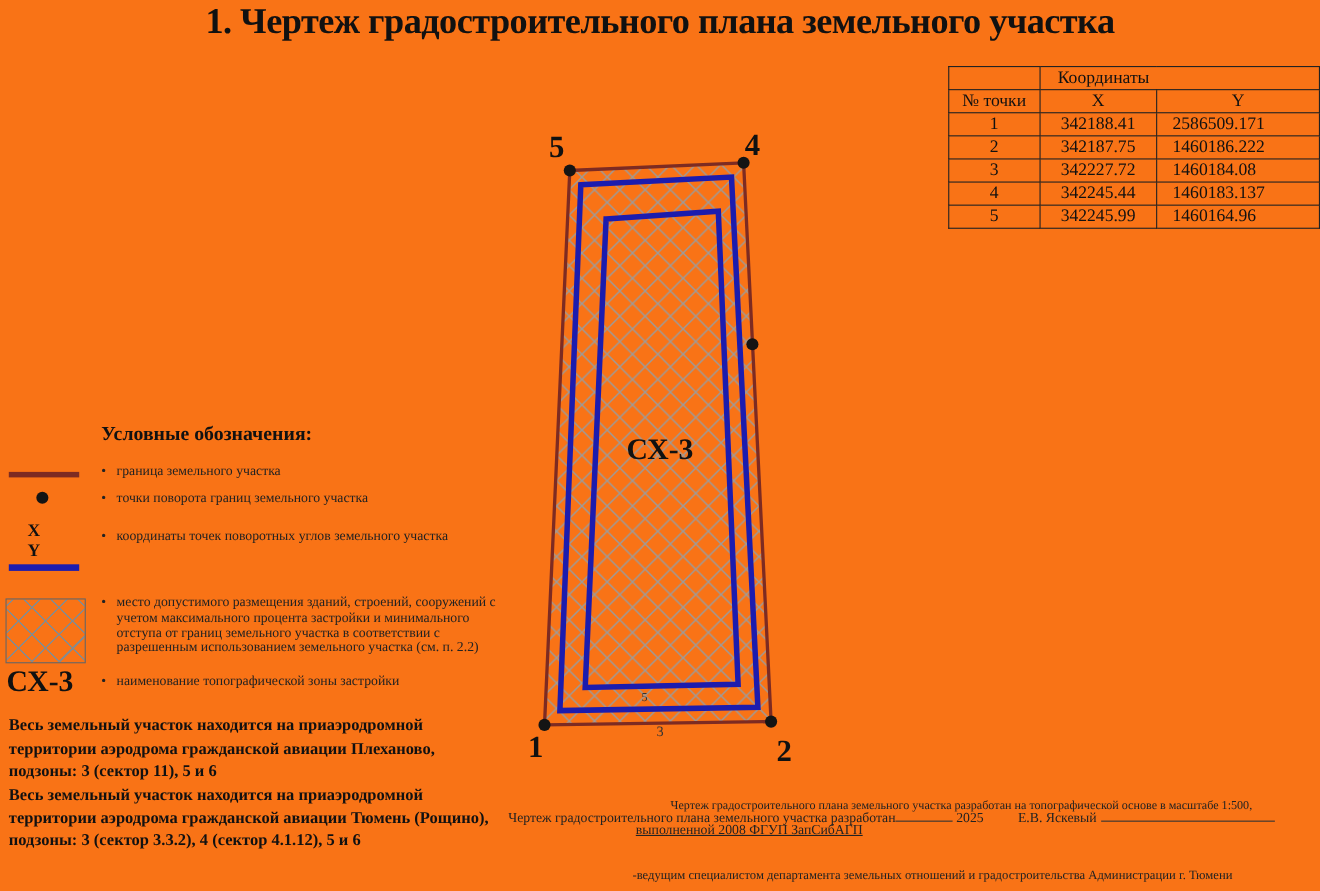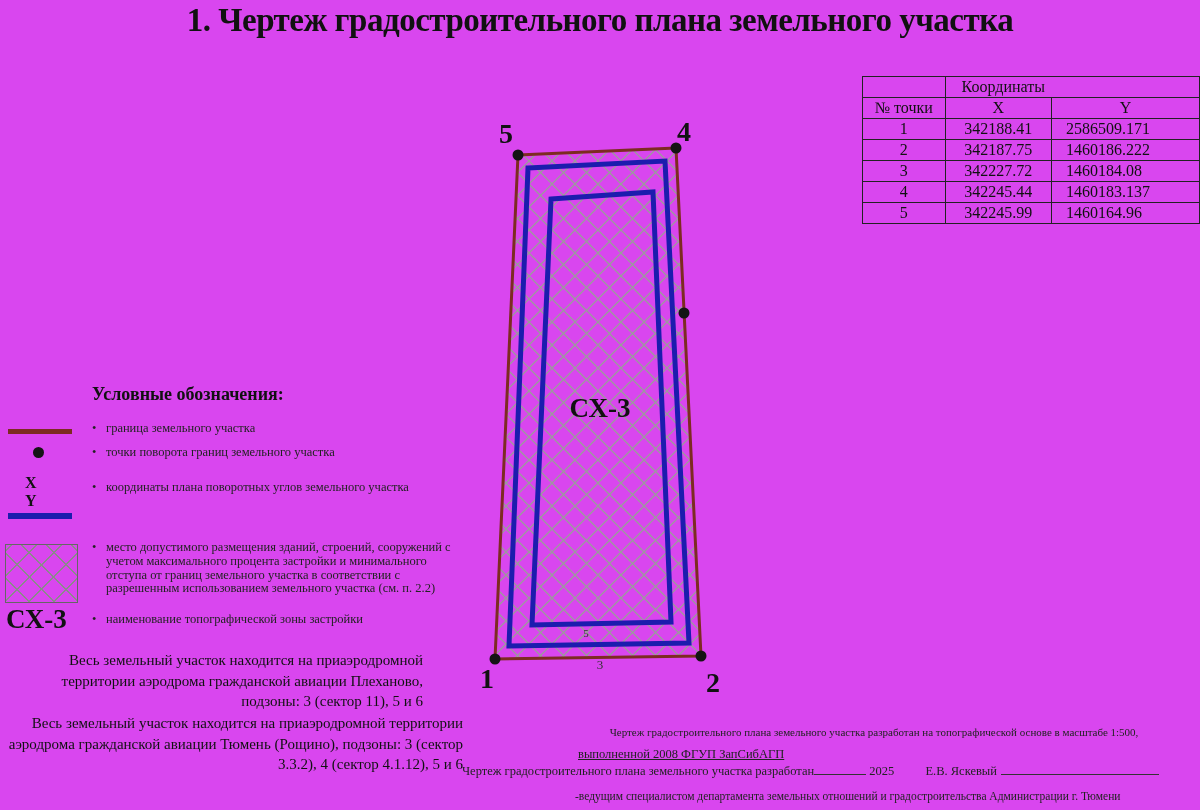--- a/index.html
+++ b/index.html
@@ -1,26 +1,26 @@
 <!DOCTYPE html>
 <html><head>
 <meta charset="utf-8">
 <style>
   html,body{margin:0;padding:0;}
   body{width:1200px;height:810px;overflow:hidden;background:#fdfdfd;
        font-family:"Liberation Serif", serif;color:#1a1a1a;}
-  .page{position:relative;width:1200px;height:810px;overflow:hidden;background:#d946ef;}
+  .page{position:relative;width:1200px;height:810px;overflow:hidden;background:#f97316;}
 
   
   .title{position:absolute;top:2px;left:0;width:1200px;text-align:center;
          font-size:33px;font-weight:bold;letter-spacing:-0.5px;color:#111;}
 
   
   table.coords{position:absolute;left:862px;top:60px;border-collapse:collapse;
-               table-layout:fixed;font-size:16px;color:#111;margin-top:16px;}
+               table-layout:fixed;font-size:16px;color:#111;}
   table.coords td{border:1px solid #222;height:20px;padding:0 2px;text-align:center;
                   white-space:nowrap;overflow:visible;}
   table.coords col.c1{width:100px;} table.coords col.c2{width:136px;} table.coords col.c3{width:190px;}
   table.coords td.grp{text-align:left;padding-left:16px;}
   table.coords td.yv{text-align:left;padding-left:14px;}
 
   
   .drawing{position:absolute;left:420px;top:95px;}
 
   
@@ -32,28 +32,28 @@
   .sw-dot{position:absolute;left:33px;top:447px;width:11px;height:11px;border-radius:50%;background:#141414;}
   .sw-xy{position:absolute;left:25px;top:474px;font-size:16px;font-weight:bold;line-height:1.15;color:#111;}
   .sw-blue{position:absolute;left:8px;top:513px;width:64px;height:5.5px;background:#1c1cae;}
   .sw-hatch{position:absolute;left:5px;top:544px;width:71px;height:57px;border:1px solid #666;
     background-image:
       repeating-linear-gradient(45deg, transparent 0, transparent 16px, #8a8a8a 16px, #8a8a8a 17.4px),
       repeating-linear-gradient(-45deg, transparent 0, transparent 16px, #8a8a8a 16px, #8a8a8a 17.4px);}
   .sw-zone{position:absolute;left:6px;top:604px;font-size:27px;font-weight:bold;color:#111;}
 
   
-  .note{position:absolute;left:8px;font-size:15px;font-weight:normal;line-height:1.38;color:#111;text-align:right;}
+  .note{position:absolute;left:8px;font-size:15px;font-weight:bold;line-height:1.38;color:#111;}
   .note1{top:650px;width:415px;}
   .note2{top:713px;width:455px;}
 
   
   .f1{position:absolute;left:550px;top:726px;width:648px;text-align:center;font-size:11px;color:#222;}
   .f2{position:absolute;left:578px;top:747px;font-size:12.5px;color:#222;text-decoration:underline;}
-  .f3{position:absolute;left:462px;top:764px;font-size:12.5px;color:#222;white-space:nowrap;text-align:center;}
+  .f3{position:absolute;left:462px;top:736px;font-size:12.5px;color:#222;white-space:nowrap;text-align:center;}
   .f4{position:absolute;left:575px;top:790px;font-size:11.5px;color:#222;}
   .blank{display:inline-block;border-bottom:1px solid #333;height:2px;vertical-align:baseline;}
   .blank-small{width:52px;} .blank-large{width:158px;margin-left:4px;}
   .f3 .year{margin-right:28px;}
 </style>
 </head>
 <body>
 
 <div class="page">
 
@@ -137,21 +137,21 @@
   <div class="sw-red"></div>
   <div class="li-text" style="top:422px;">граница земельного участка</div>
 
   <div class="sw-dot"></div>
   <div class="li-text" style="top:446px;">точки поворота границ земельного участка</div>
 
   <div class="sw-xy">
     <div>X</div>
     <div>Y</div>
   </div>
-  <div class="li-text" style="top:481px;">координаты плана поворотных углов земельного участка</div>
+  <div class="li-text" style="top:481px;">координаты точек поворотных углов земельного участка</div>
 
   <div class="sw-blue"></div>
 
   <div class="sw-hatch"></div>
   <div class="li-text" style="top:541px;width:352px;">место допустимого размещения зданий, строений, сооружений с учетом максимального процента застройки и минимального отступа от границ земельного участка в соответствии с разрешенным использованием земельного участка (см. п. 2.2)</div>
 
   <div class="sw-zone">СХ-3</div>
   <div class="li-text" style="top:613px;">наименование топографической зоны застройки</div>
 
   <div class="note note1">Весь земельный участок находится на приаэродромной территории аэродрома гражданской авиации Плеханово, подзоны: 3 (сектор 11), 5 и 6</div>

